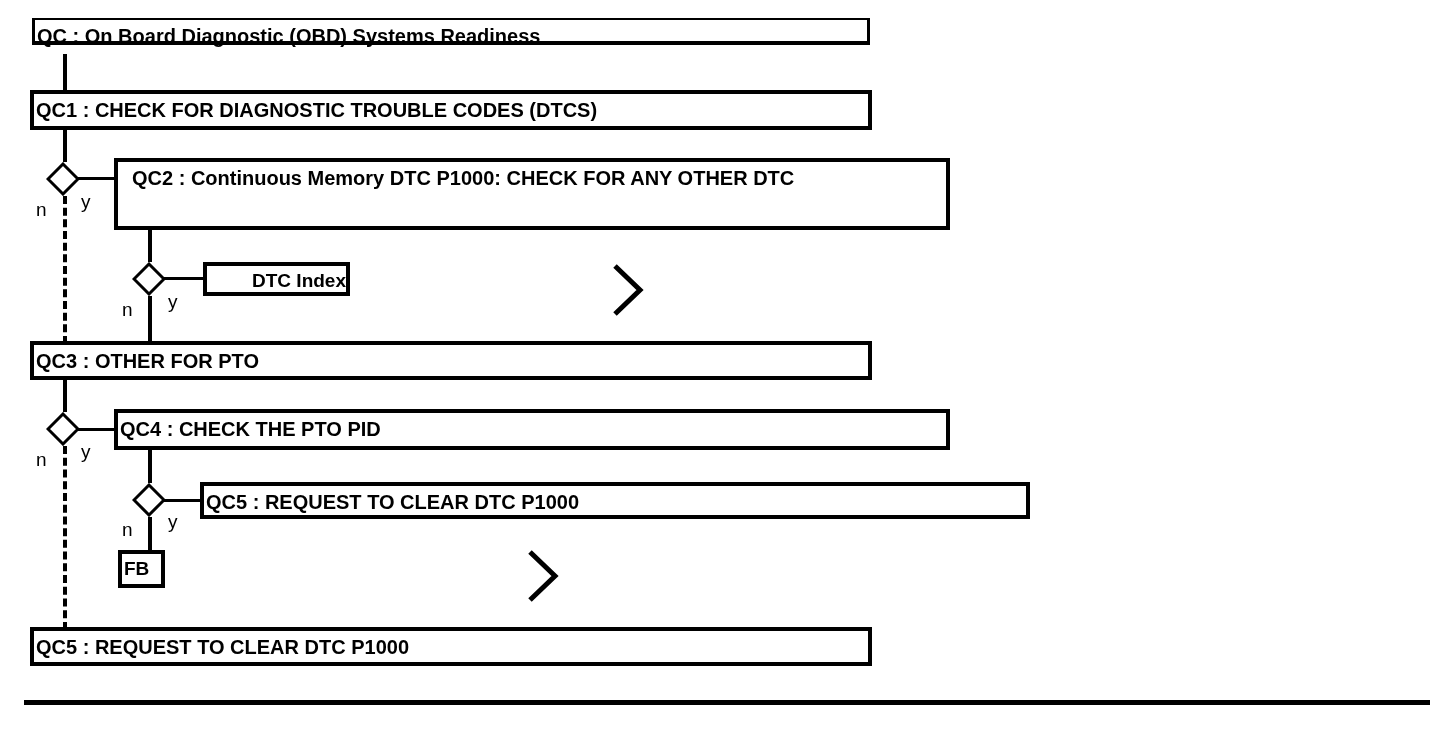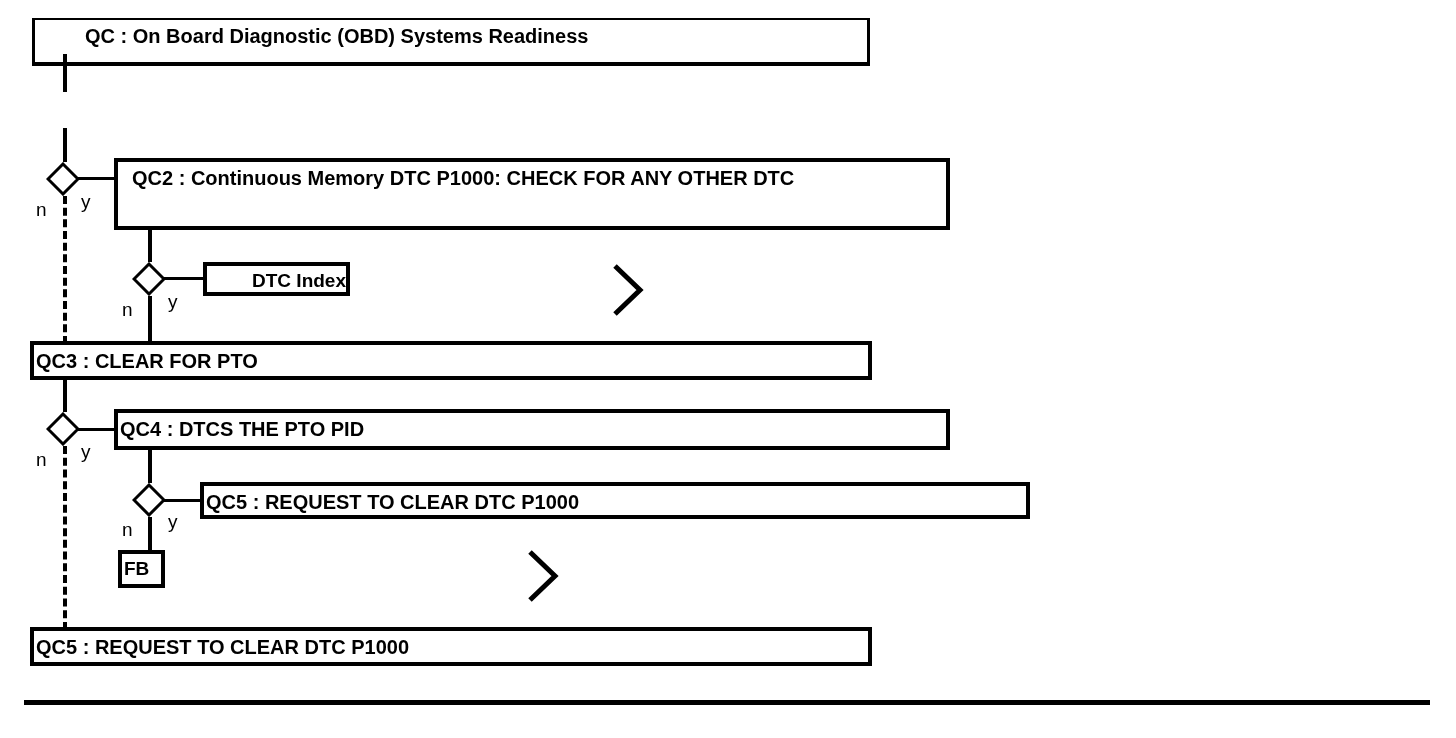--- a/index.html
+++ b/index.html
@@ -99,26 +99,29 @@
     position: absolute;
     background: #000000;
     height: 5px;
   }
 </style>
 </head>
 <body>
 
 <div id="canvas">
 
-  <div class="node-box header-box" style="left:32px; top:18px; width:838px; height:48px;padding-left:48px;">
+  <div class="node-box header-box" style="left:32px; top:18px; width:838px; height:27px;">
     <span class="node-label">QC : On Board Diagnostic (OBD) Systems Readiness</span>
   </div>
 
   <div class="vline" style="left:63px; top:54px; height:38px;"></div>
 
+  <div class="node-box" style="left:32px; top:92px; width:838px; height:36px;">
+    <span class="node-label">QC1 : CHECK FOR DIAGNOSTIC TROUBLE CODES (DTCS)</span>
+  </div>
 
   <div class="vline" style="left:63px; top:128px; height:34px;"></div>
 
   <div class="diamond" style="left:46px; top:162px;">
     <svg width="34" height="34" viewBox="0 0 34 34">
       <polygon points="17,2 32,17 17,32 2,17" fill="#ffffff" stroke="#000000" stroke-width="3"></polygon>
     </svg>
   </div>
   <div class="branch-label" style="left:36px; top:200px;">n</div>
   <div class="branch-label" style="left:81px; top:192px;">y</div>
@@ -149,39 +152,39 @@
     <span class="node-label">DTC Index</span>
   </div>
 
   <div class="chevron" style="left:610px; top:262px;">
     <svg width="38" height="56" viewBox="0 0 38 56">
       <polyline points="5,4 30,28 5,52" fill="none" stroke="#000000" stroke-width="5"></polyline>
     </svg>
   </div>
 
   <div class="node-box" style="left:32px; top:343px; width:838px; height:35px;">
-    <span class="node-label">QC3 : CLEAR FOR PTO</span>
+    <span class="node-label">QC3 : OTHER FOR PTO</span>
   </div>
 
   <div class="vline" style="left:63px; top:378px; height:34px;"></div>
 
   <div class="diamond" style="left:46px; top:412px;">
     <svg width="34" height="34" viewBox="0 0 34 34">
       <polygon points="17,2 32,17 17,32 2,17" fill="#ffffff" stroke="#000000" stroke-width="3"></polygon>
     </svg>
   </div>
   <div class="branch-label" style="left:36px; top:450px;">n</div>
   <div class="branch-label" style="left:81px; top:442px;">y</div>
 
   <div class="hline" style="left:78px; top:428px; width:40px;"></div>
 
   <div class="vline dashed" style="left:63px; top:446px; height:184px;"></div>
 
   <div class="node-box" style="left:116px; top:411px; width:832px; height:37px;">
-    <span class="node-label">QC4 : DTCS THE PTO PID</span>
+    <span class="node-label">QC4 : CHECK THE PTO PID</span>
   </div>
 
   <div class="vline" style="left:148px; top:448px; height:35px;"></div>
 
   <div class="diamond" style="left:132px; top:483px;">
     <svg width="34" height="34" viewBox="0 0 34 34">
       <polygon points="17,2 32,17 17,32 2,17" fill="#ffffff" stroke="#000000" stroke-width="3"></polygon>
     </svg>
   </div>
   <div class="branch-label" style="left:122px; top:520px;">n</div>

